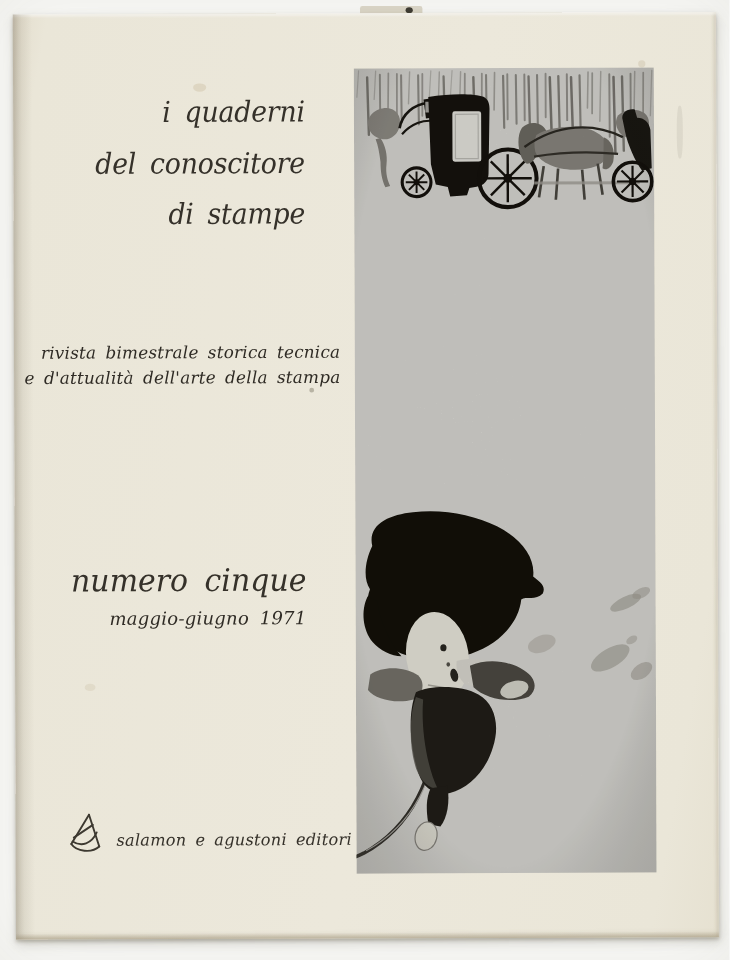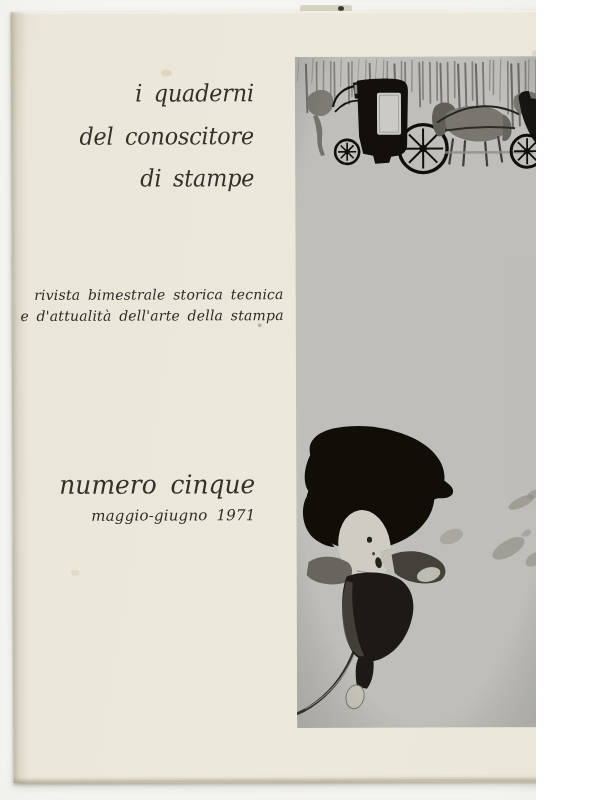--- a/index.html
+++ b/index.html
@@ -1,17 +1,17 @@
 <!DOCTYPE html>
 <html><head>
 <meta charset="utf-8">
 <style>
   html,body{margin:0;padding:0;background:#ffffff;}
   .stage{
-    position:relative;width:536px;height:800px;overflow:hidden;
+    position:relative;width:608px;height:800px;overflow:hidden;
     background:#fafaf8;
     font-family:"DejaVu Serif","Liberation Serif",serif;
   }
   .stage::after{
     content:"";position:absolute;inset:0;pointer-events:none;
     box-shadow:inset 0 0 60px rgba(120,115,100,0.10);
   }
   .page-tab{
     position:absolute;left:300px;top:5px;width:52px;height:10px;
     background:#ddd8c9;border-radius:2px 2px 0 0;z-index:0;
@@ -101,20 +101,32 @@
     </div>
 
     <div class="cover-text subtitle-block">
       <div>rivista bimestrale storica tecnica</div>
       <div>e d'attualità dell'arte della stampa</div>
     </div>
 
     <div class="cover-text issue-number">numero cinque</div>
     <div class="cover-text issue-date">maggio-giugno 1971</div>
 
+    <div class="publisher-row">
+      <svg width="32" height="36" viewBox="0 0 30 34">
+        <g fill="none" stroke="#3d3931" stroke-width="1.5" stroke-linecap="round">
+          <path d="M18,2 L4,25"></path>
+          <path d="M18,2 L26,27"></path>
+          <path d="M4,25 C8,31 20,32.5 26,27"></path>
+          <line x1="6" y1="20" x2="21" y2="10"></line>
+          <path d="M5,23 C12,27.5 20,25 24,16"></path>
+        </g>
+      </svg>
+      <span class="publisher-name">salamon e agustoni editori</span>
+    </div>
 
     <svg class="print" viewBox="0 0 250 671">
       <defs>
         <filter id="grain">
           <feTurbulence type="fractalNoise" baseFrequency="0.9" numOctaves="2" stitchTiles="stitch" result="n"></feTurbulence>
           <feColorMatrix in="n" type="matrix" values="0 0 0 0 0  0 0 0 0 0  0 0 0 0 0  0.9 0.9 0.9 0 0"></feColorMatrix>
         </filter>
         <radialGradient id="vig" cx="50%" cy="45%" r="75%">
           <stop offset="0%" stop-color="rgba(0,0,0,0)"></stop>
           <stop offset="72%" stop-color="rgba(0,0,0,0)"></stop>

